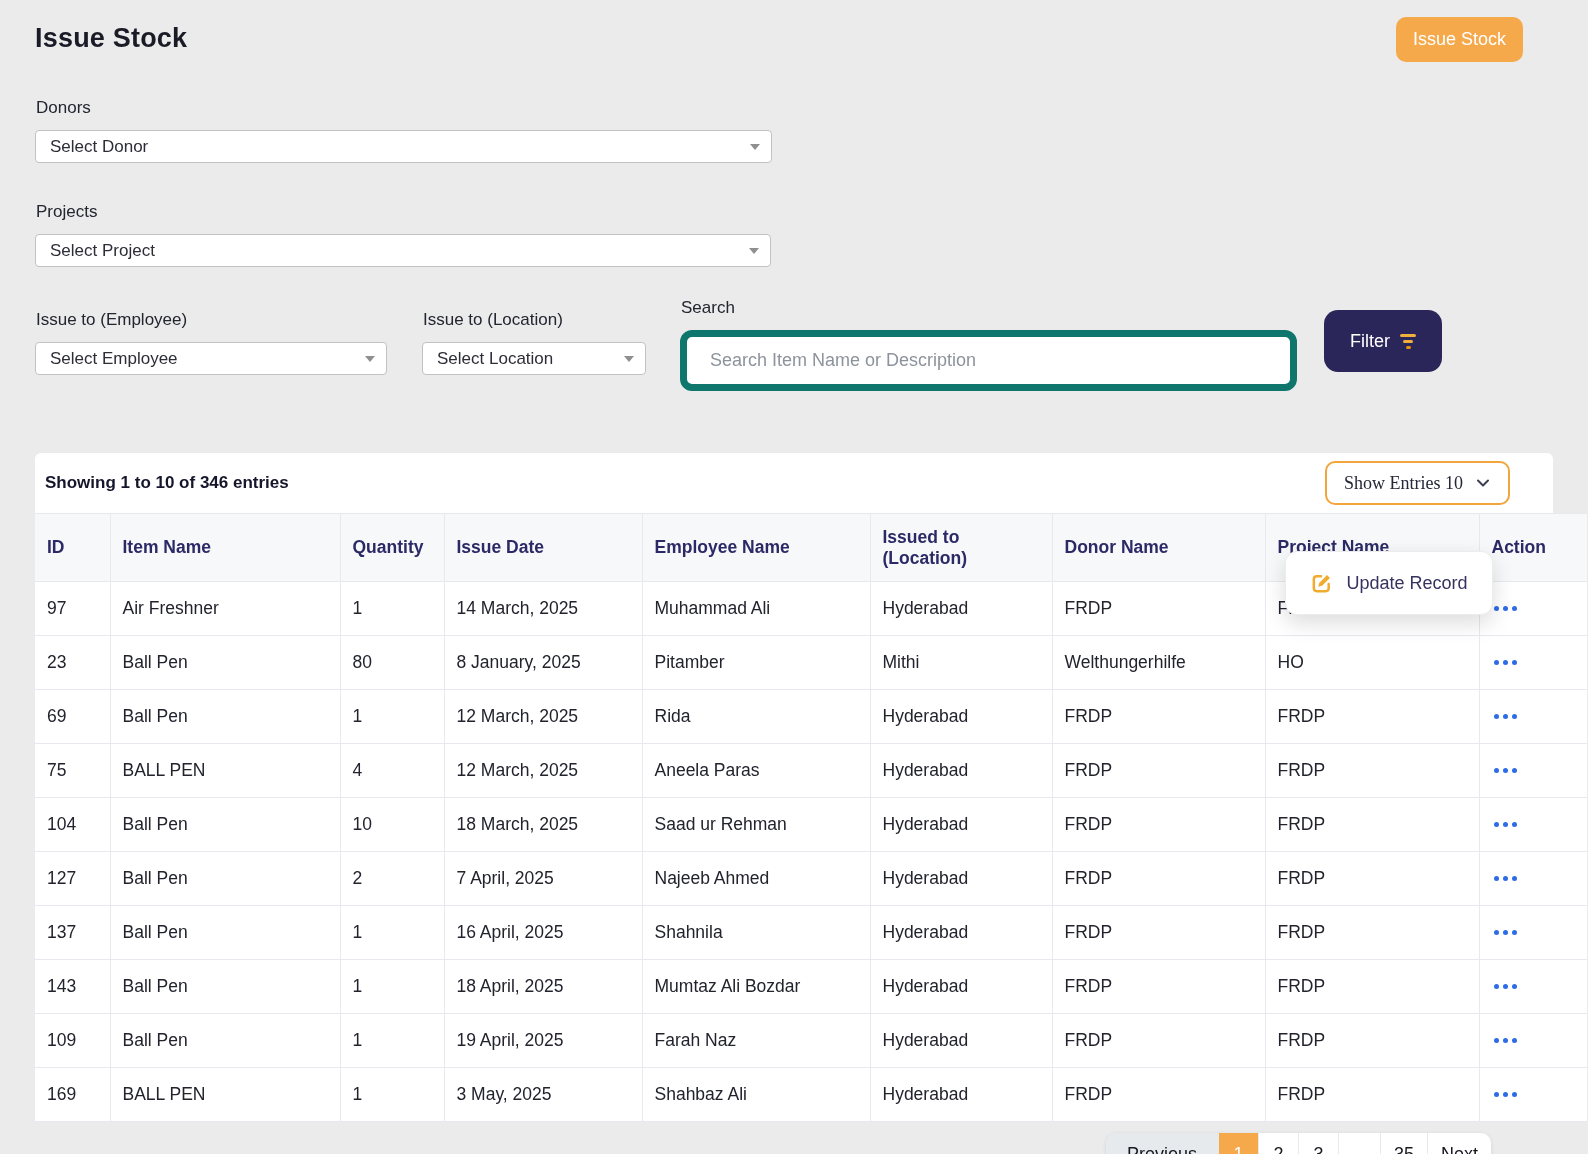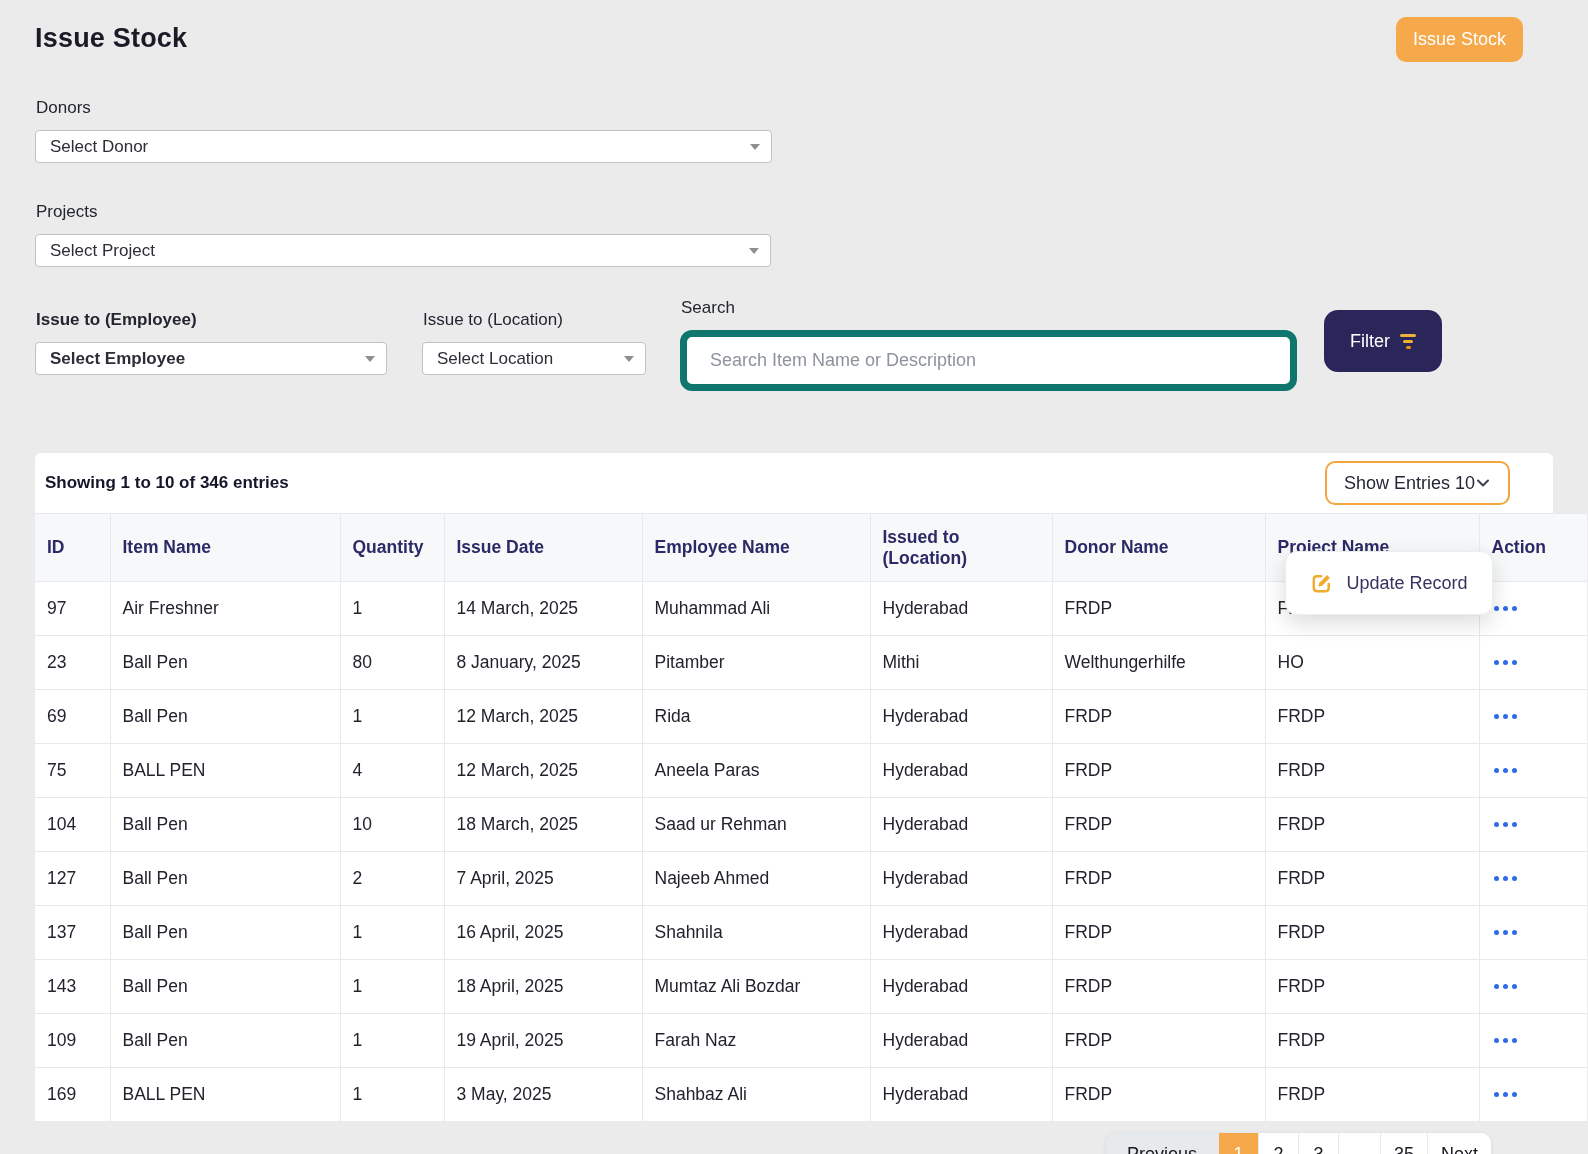--- a/index.html
+++ b/index.html
@@ -32,21 +32,21 @@
   .select .caret {
     position:absolute; right:11px; top:50%; transform:translateY(-50%);
     width:0; height:0; border-left:5px solid transparent; border-right:5px solid transparent;
     border-top:6px solid #8f8f8f;
   }
   .filters-row1 { display:flex; gap:39px; margin-top:36px;flex-direction:column; }
   .w-donors  { width:737px; }
   .w-projects{ width:736px; }
 
   .filters-row2 { display:flex; margin-top:43px; align-items:flex-start; }
-  .w-employee { width:352px; margin-right:35px;font-weight:bold; }
+  .w-employee { width:352px; margin-right:35px; }
   .w-location { width:224px; margin-right:34px; }
   .search-group { width:617px; margin-right:27px; margin-top:-12px; }
   .search-input {
     width:100%; height:61px; border:7px solid #0f766e; border-radius:12px;
     background:#fff; padding:0 23px; font-size:18px; color:#2c2d36; font-family:inherit;
     outline:none;
   }
   .search-input::placeholder { color:#8d939c; }
   .btn-filter {
     height:62px; width:118px; border:none; border-radius:14px;
@@ -57,23 +57,23 @@
   .filter-icon i { display:block; height:3px; border-radius:2px; background:#F0B03C; }
   .filter-icon i:nth-child(1){ width:16px; }
   .filter-icon i:nth-child(2){ width:10px; }
   .filter-icon i:nth-child(3){ width:5px; background:#E9920B; }
 
   
   .card { margin-top:62px; background:#fff; border-radius:6px; }
   .card-header { display:flex; justify-content:space-between; align-items:center; padding:8px 43px 8px 10px; height:60px; }
   .summary { font-size:17px; font-weight:700; color:#15162b; }
   .show-entries {
-    display:flex; align-items:center; background:#fff; cursor:pointer;
+    display:flex; align-items:center; gap:12px; background:#fff; cursor:pointer;
     border:2px solid #F3A53D; border-radius:10px; height:44px; padding:0 17px;
-    font-size:18px; color:#252738; font-family:Liberation Sans, sans-serif;
+    font-size:18px; color:#252738; font-family:Liberation Serif, serif;
   }
 
   table { width:100%; border-collapse:collapse; table-layout:fixed; }
   thead th {
     background:#F7F8FA; color:#2B2A66; font-weight:700; font-size:17.5px; text-align:left;
     padding:8px 12px; height:68px; vertical-align:middle;
     border-top:1px solid #e7e9ee; border-bottom:1px solid #e7e9ee;
   }
   tbody td {
     font-size:17.5px; color:#22232d; padding:0 12px; height:54px;

